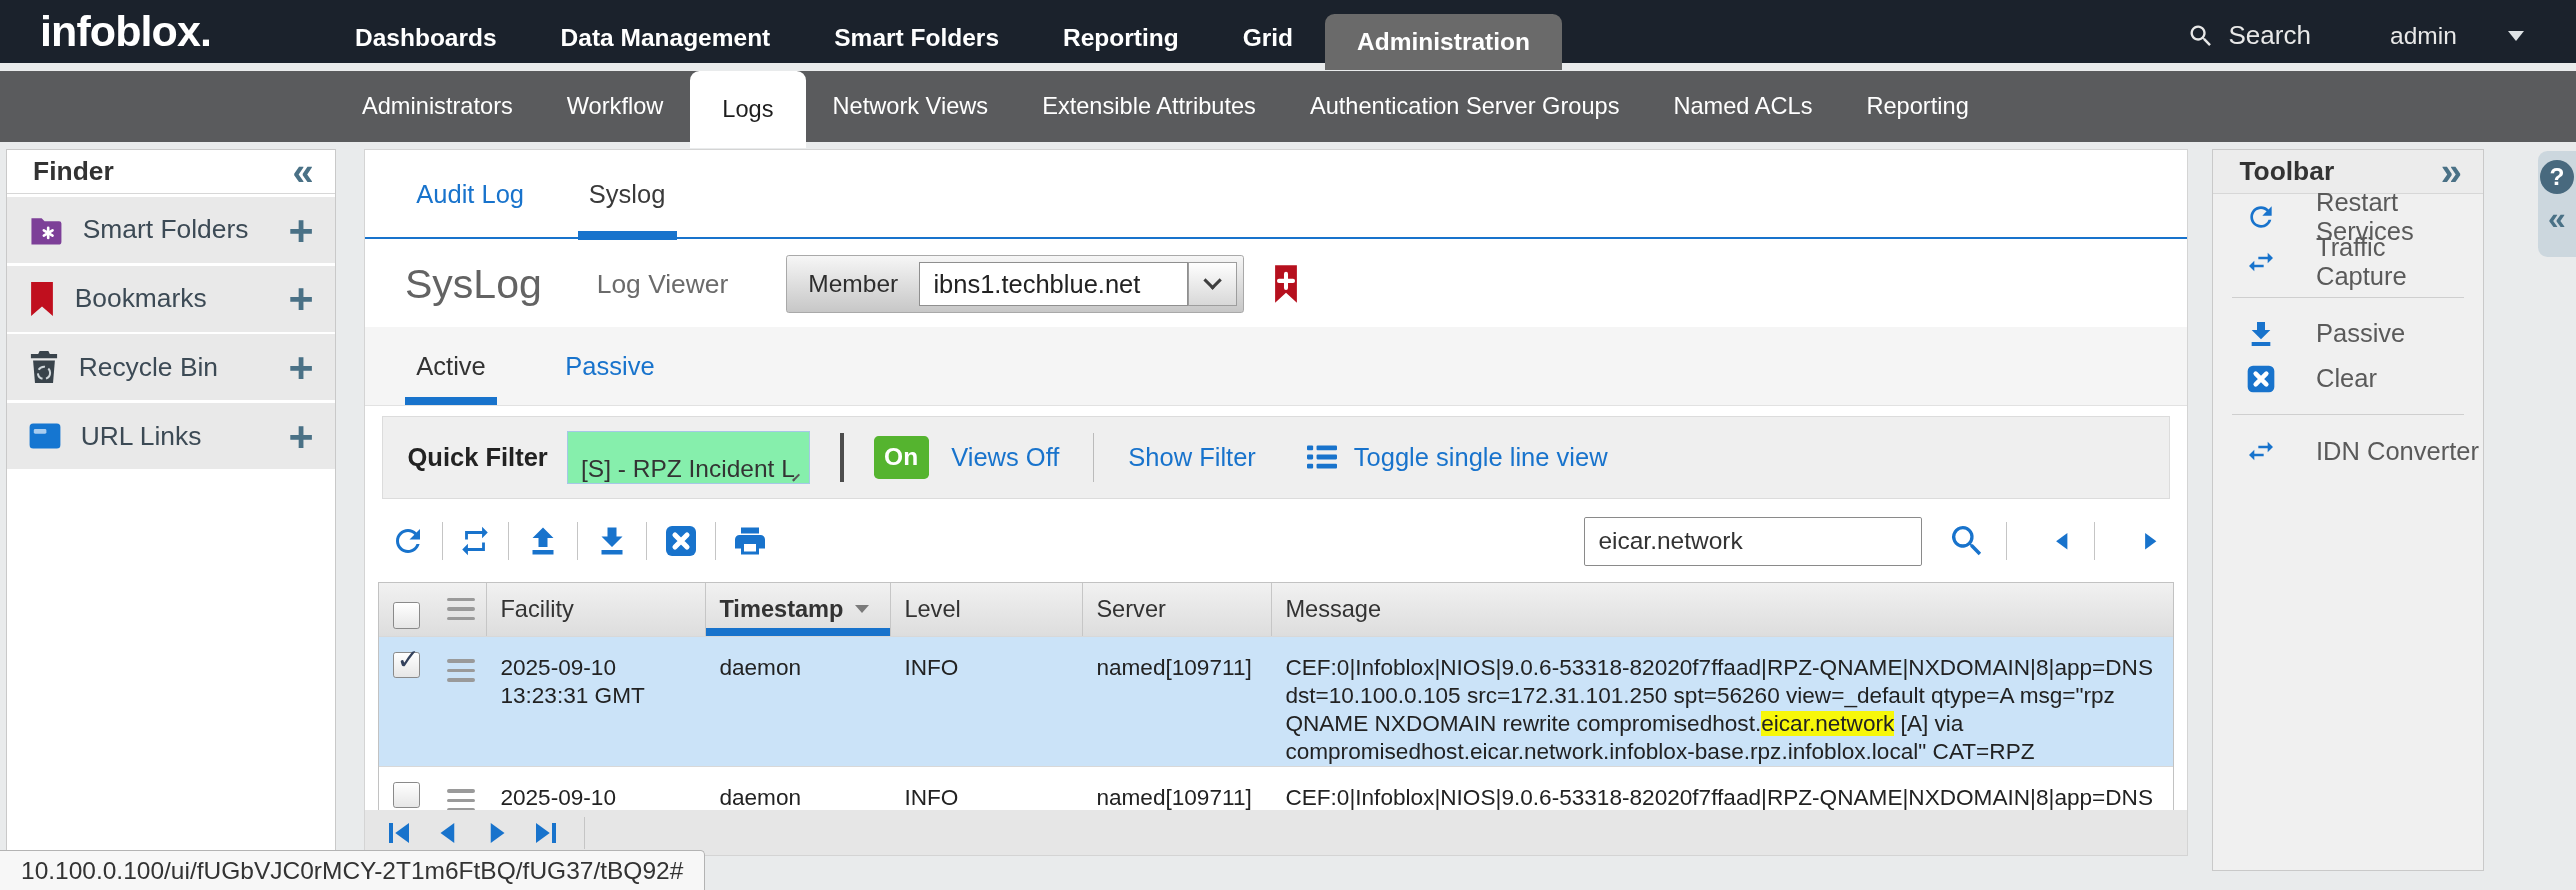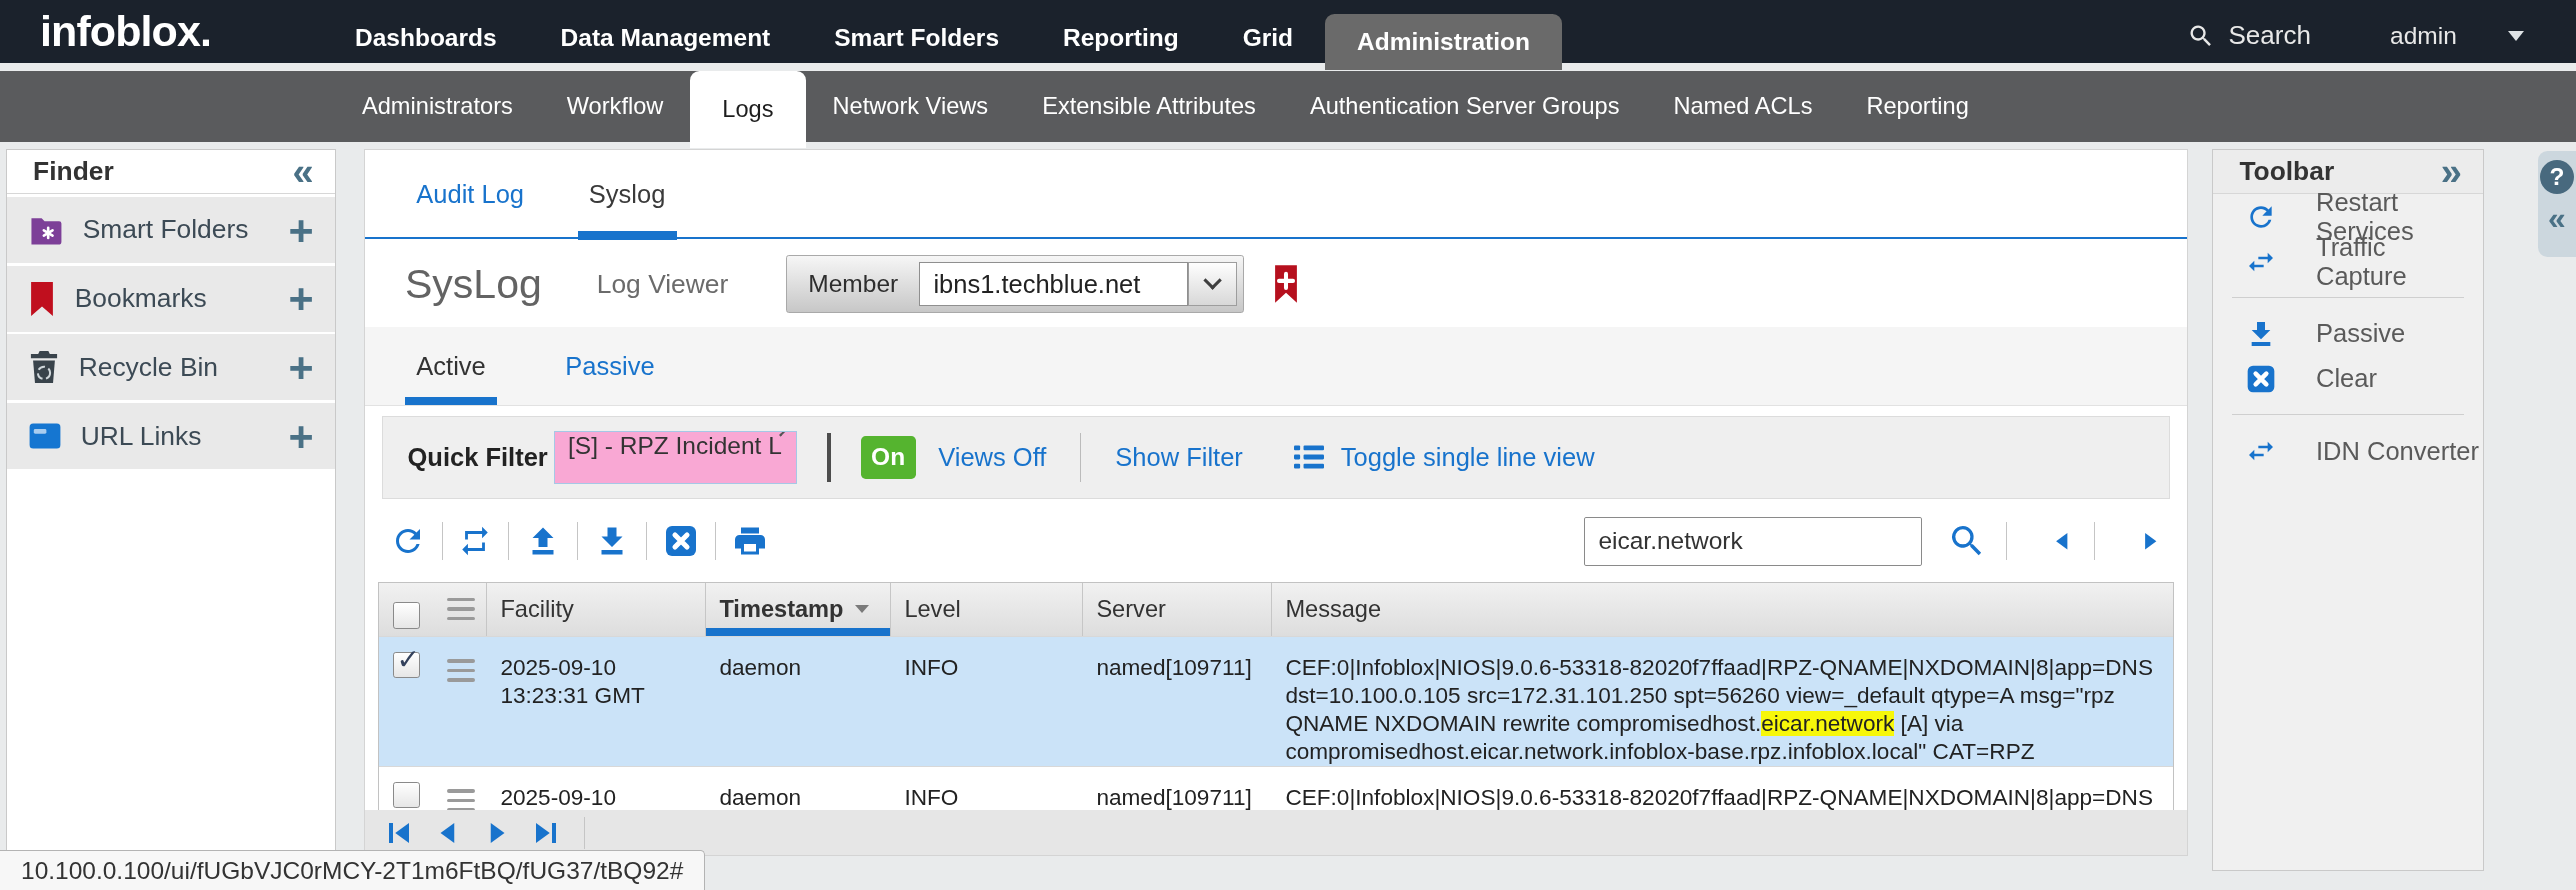--- a/index.html
+++ b/index.html
@@ -65,21 +65,21 @@
   .bm-plus { margin-left:28px; cursor:pointer; }
 
   .ap-row { margin-top:13.2px; background:#f5f5f5; border-bottom:0.9px solid #e2e2e2; height:79px; padding-left:40px; display:flex; align-items:center; }
   .ap-tab { font-size:25.5px; position:relative; padding:0 11.3px; height:100%; display:flex; align-items:center; cursor:pointer; }
   .ap-tab.active { color:#333; }
   .ap-tab.active::after { content:""; position:absolute; left:0; right:0; bottom:0; height:8.5px; background:#1873cc; }
   .ap-tab.link { color:#1873cc; margin-left:57px; }
 
   .qf-bar { margin:9.4px 17px 0; background:#efefef; border:0.9px solid #dcdcdc; height:83px; display:flex; align-items:center; padding-left:24.5px; }
   .qf-label { font-size:25.5px; font-weight:bold; color:#222; }
-  .qf-select { margin-left:6px; width:243px; height:53px; background:#f9a8d4; border:0.9px solid #a5c8e6; display:flex; align-items:flex-start; padding:0 13.2px; font-size:24.5px; color:#333; cursor:pointer; white-space:nowrap; overflow:hidden; }
+  .qf-select { margin-left:19px; width:243px; height:53px; background:#86efac; border:0.9px solid #a5c8e6; display:flex; align-items:flex-end; padding:0 13.2px; font-size:24.5px; color:#333; cursor:pointer; white-space:nowrap; overflow:hidden; }
   .qf-select .chev { width:9.4px; height:9.4px; border-width:2.8px; border-color:#555; margin-left:auto; margin-top:-3.8px; }
   .qf-div-dark { width:3.8px; height:49px; background:#4d4d4d; margin:0 30px; }
   .on-btn { background:#55b42f; color:#fff; font-size:24.5px; font-weight:bold; border-radius:4.7px; width:55px; height:43px; display:flex; align-items:center; justify-content:center; cursor:pointer; }
   .blue-link { color:#1873cc; font-size:25.5px; cursor:pointer; }
   .qf-bar .blue-link { margin-left:22.6px; }
   .qf-div-light { width:0.9px; height:49px; background:#bbb; margin:0 34px; }
   .list-ic { margin-left:49px; cursor:pointer; }
 
   .grid-actions { display:flex; align-items:center; padding:0 24.5px; margin-top:17px; height:51px; }
   .act-ic { cursor:pointer; }

